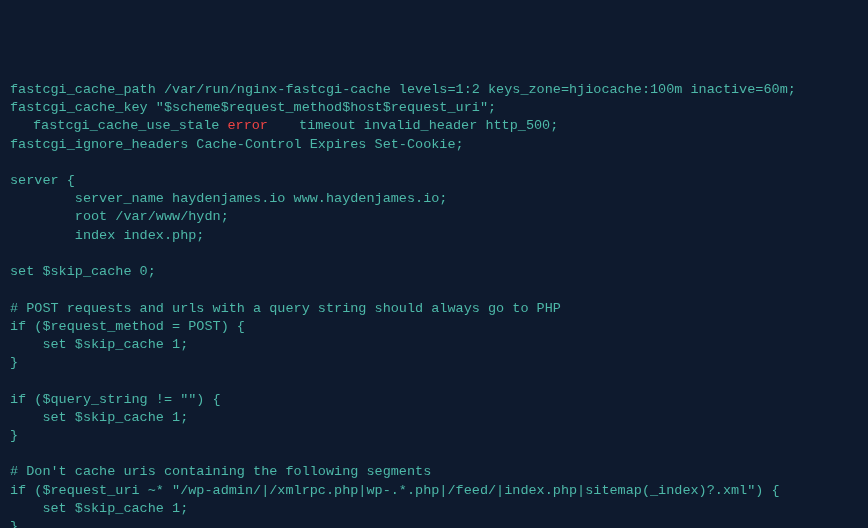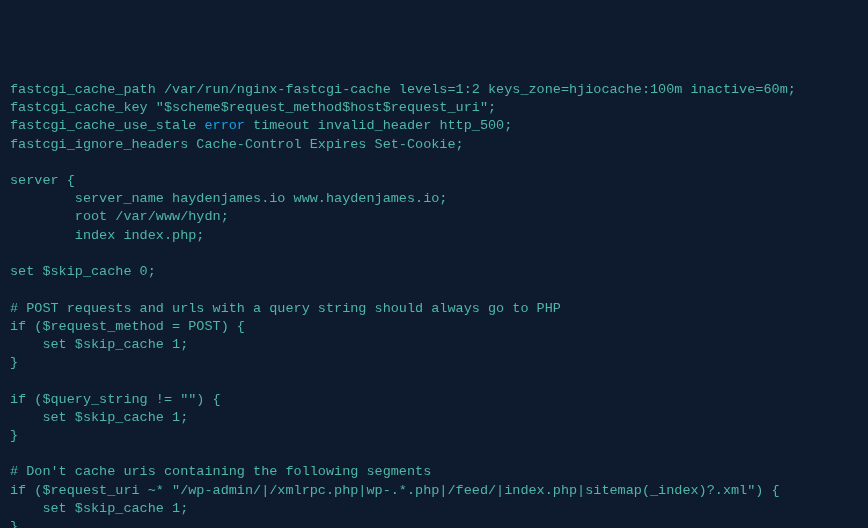--- a/index.html
+++ b/index.html
@@ -15,22 +15,22 @@
       color: #4db8a8;
       padding: 8px 10px;
       white-space: pre;
       overflow: hidden;
       width: 868px;
       height: 528px;
     }
     .line {
       display: block;
     }
-    .kw { color: #4db8a8; }
-    .err { color: #0ea5e9; margin-top: 20px; }
+    .kw { color: #4db8a8; margin-left: 23px; }
+    .err { color: #ef4444; margin-top: 20px; }
   </style>
 </head>
 <body>
 
 
 
 <div id="code-container"><span class="line">fastcgi_cache_path /var/run/nginx-fastcgi-cache levels=1:2 keys_zone=hjiocache:100m inactive=60m;</span><span class="line">fastcgi_cache_key "$scheme$request_method$host$request_uri";</span><span class="line"><span class="kw">fastcgi_cache_use_stale </span><span class="err">error</span><span class="kw"> timeout invalid_header http_500;</span></span><span class="line">fastcgi_ignore_headers Cache-Control Expires Set-Cookie;</span><span class="line">&nbsp;</span><span class="line">server {</span><span class="line">        server_name haydenjames.io www.haydenjames.io;</span><span class="line">        root /var/www/hydn;</span><span class="line">        index index.php;</span><span class="line">&nbsp;</span><span class="line">set $skip_cache 0;</span><span class="line">&nbsp;</span><span class="line"># POST requests and urls with a query string should always go to PHP</span><span class="line">if ($request_method = POST) {</span><span class="line">    set $skip_cache 1;</span><span class="line">}</span><span class="line">&nbsp;</span><span class="line">if ($query_string != "") {</span><span class="line">    set $skip_cache 1;</span><span class="line">}</span><span class="line">&nbsp;</span><span class="line"># Don't cache uris containing the following segments</span><span class="line">if ($request_uri ~* "/wp-admin/|/xmlrpc.php|wp-.*.php|/feed/|index.php|sitemap(_index)?.xml") {</span><span class="line">    set $skip_cache 1;</span><span class="line">}</span></div>
 
 
 

